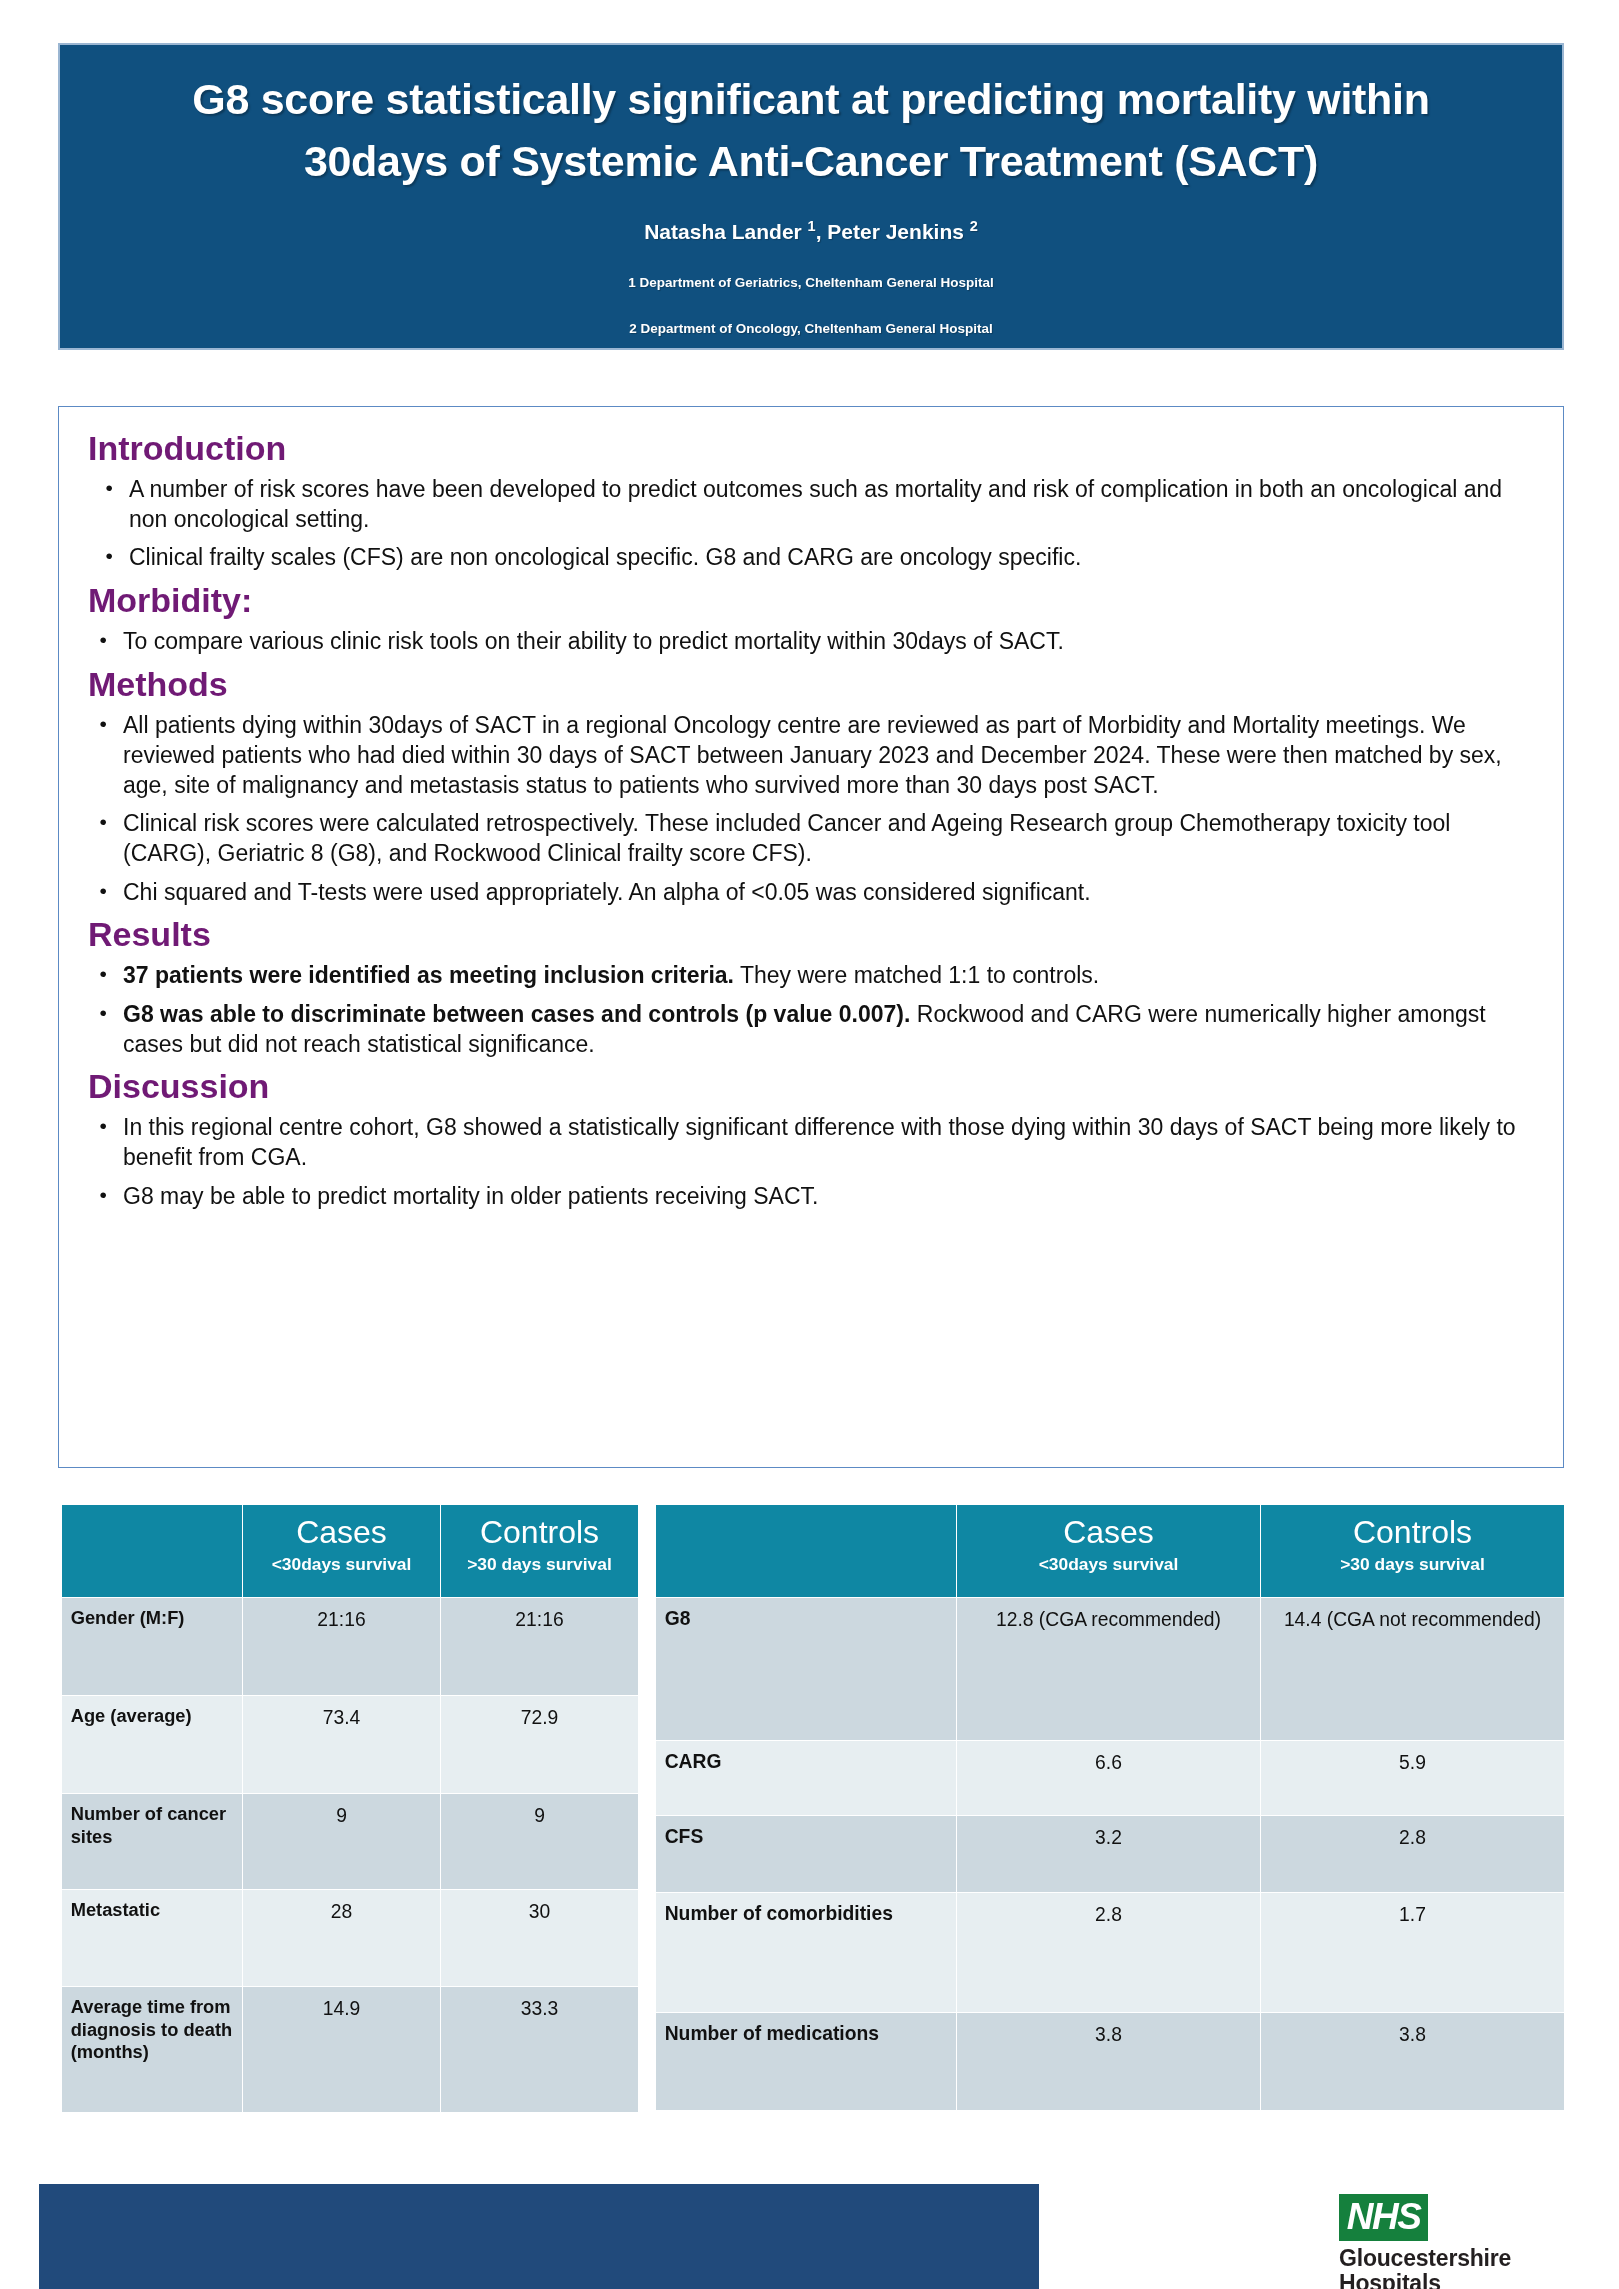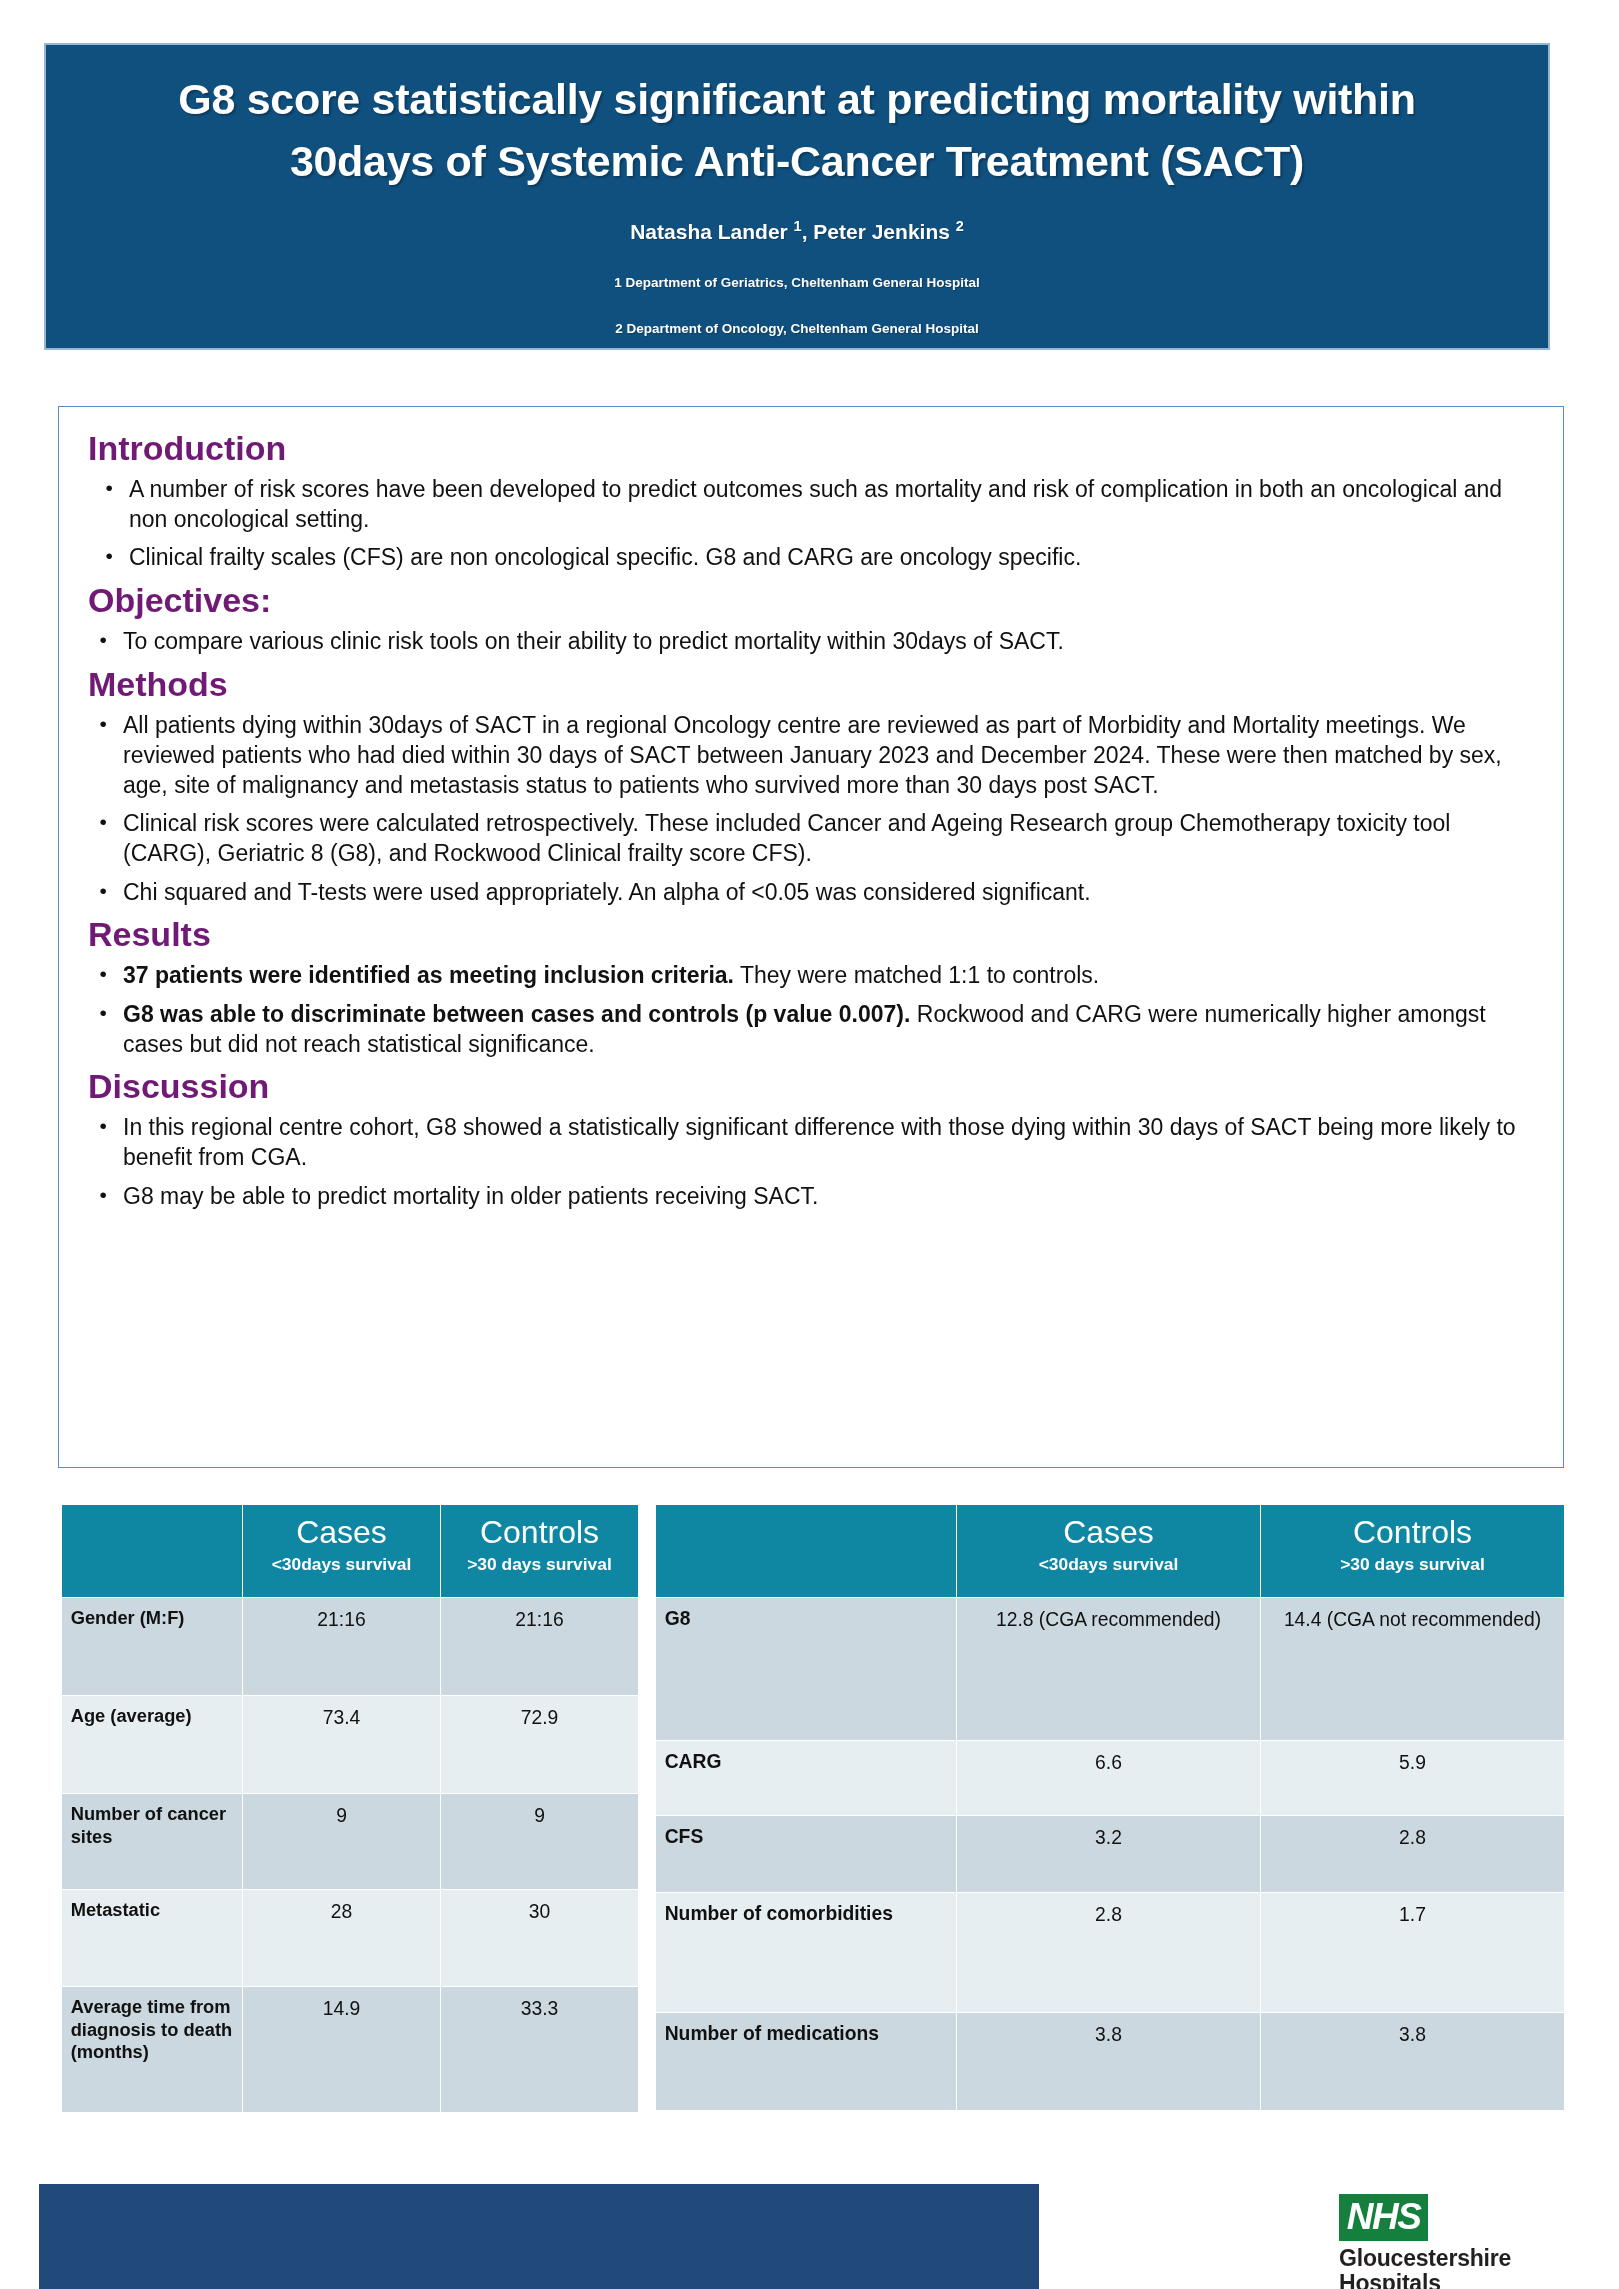--- a/index.html
+++ b/index.html
@@ -11,21 +11,21 @@
     width: 1619px;
     height: 2289px;
     font-family: "Liberation Sans", sans-serif;
     position: relative;
     overflow: hidden;
   }
 
   
   .header-banner {
     position: absolute;
-    left: 44px;
+    left: 58px;
     top: 43px;
     width: 1506px;
     height: 307px;
     background: #10507f;
     border: 2.9px solid #9bb6d2;
     box-sizing: border-box;
     text-align: center;
     color: #ffffff;
   }
   .poster-title {
@@ -209,21 +209,21 @@
 </div>
 
 <div class="content-box">
 
   <div class="sec-head tight">Introduction</div>
   <ul class="bullets indent">
     <li>A number of risk scores have been developed to predict outcomes such as mortality and risk of complication in both an oncological and non oncological setting.</li>
     <li>Clinical frailty scales (CFS) are non oncological specific. G8 and CARG are oncology specific.</li>
   </ul>
 
-  <div class="sec-head">Objectives:</div>
+  <div class="sec-head">Morbidity:</div>
   <ul class="bullets">
     <li>To compare various clinic risk tools on their ability to predict mortality within 30days of SACT.</li>
   </ul>
 
   <div class="sec-head">Methods</div>
   <ul class="bullets">
     <li>All patients dying within 30days of SACT in a regional Oncology centre are reviewed as part of Morbidity and Mortality meetings. We reviewed patients who had died within 30 days of SACT between January 2023 and December 2024. These were then matched by sex, age, site of malignancy and metastasis status to patients who survived more than 30 days post SACT.</li>
     <li>Clinical risk scores were calculated retrospectively. These included Cancer and Ageing Research group Chemotherapy toxicity tool (CARG), Geriatric 8 (G8), and Rockwood Clinical frailty score CFS).</li>
     <li>Chi squared and T-tests were used appropriately. An alpha of &lt;0.05 was considered significant.</li>
   </ul>

